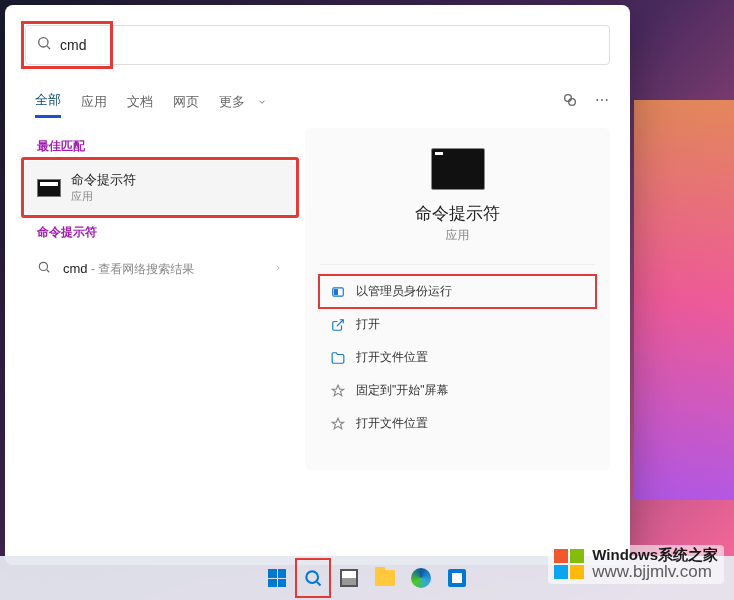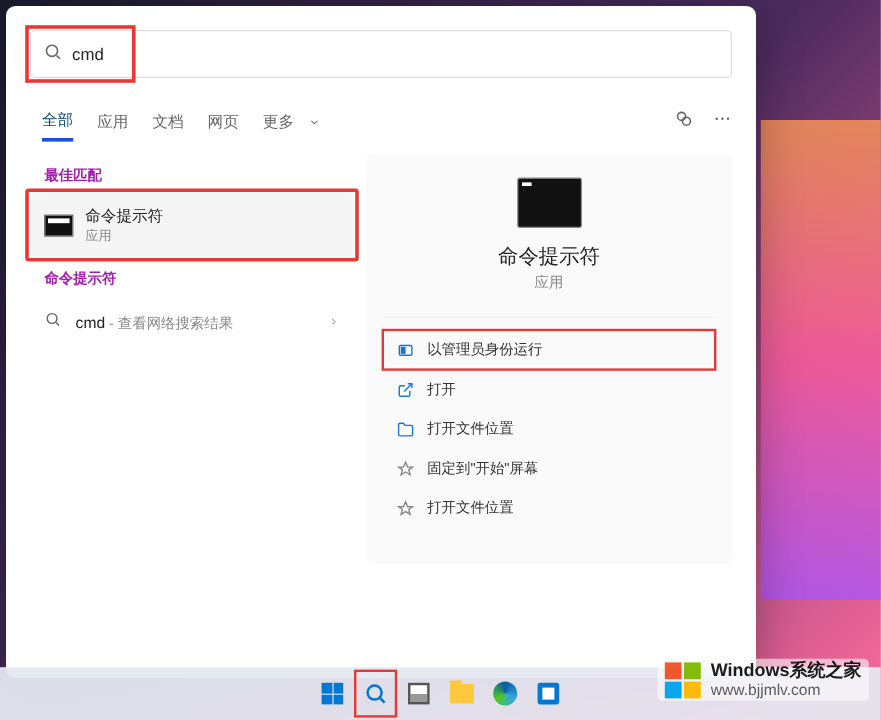--- a/index.html
+++ b/index.html
@@ -71,21 +71,21 @@
     .tb-store::before { content:""; position:absolute; top:4px; left:4px; right:4px; bottom:4px; background:#fff; }
     
     .watermark { position: absolute; right: 10px; bottom: 16px; display: flex; align-items: center; gap: 8px; opacity: 0.95; background: rgba(255,255,255,0.6); padding: 2px 6px; border-radius: 4px; }
     .watermark .wlogo { width: 30px; height: 30px; display: grid; grid-template-columns: 1fr 1fr; grid-template-rows: 1fr 1fr; gap: 2px; }
     .watermark .wlogo div:nth-child(1){background:#f25022;}
     .watermark .wlogo div:nth-child(2){background:#7fba00;}
     .watermark .wlogo div:nth-child(3){background:#00a4ef;}
     .watermark .wlogo div:nth-child(4){background:#ffb900;}
     .watermark .wt { line-height: 1.1; }
     .watermark .wt1 { font-size: 15px; font-weight: 600; color: #111; }
-    .watermark .wt2 { font-size: 13px; color: #555; }
+    .watermark .wt2 { font-size: 17px; color: #555; }
   </style>
 </head>
 <body>
 
 <div class="wallpaper-accent"></div>
 
 <div class="search-panel">
 
   <div class="search-bar-wrap">
     <div class="search-bar">

